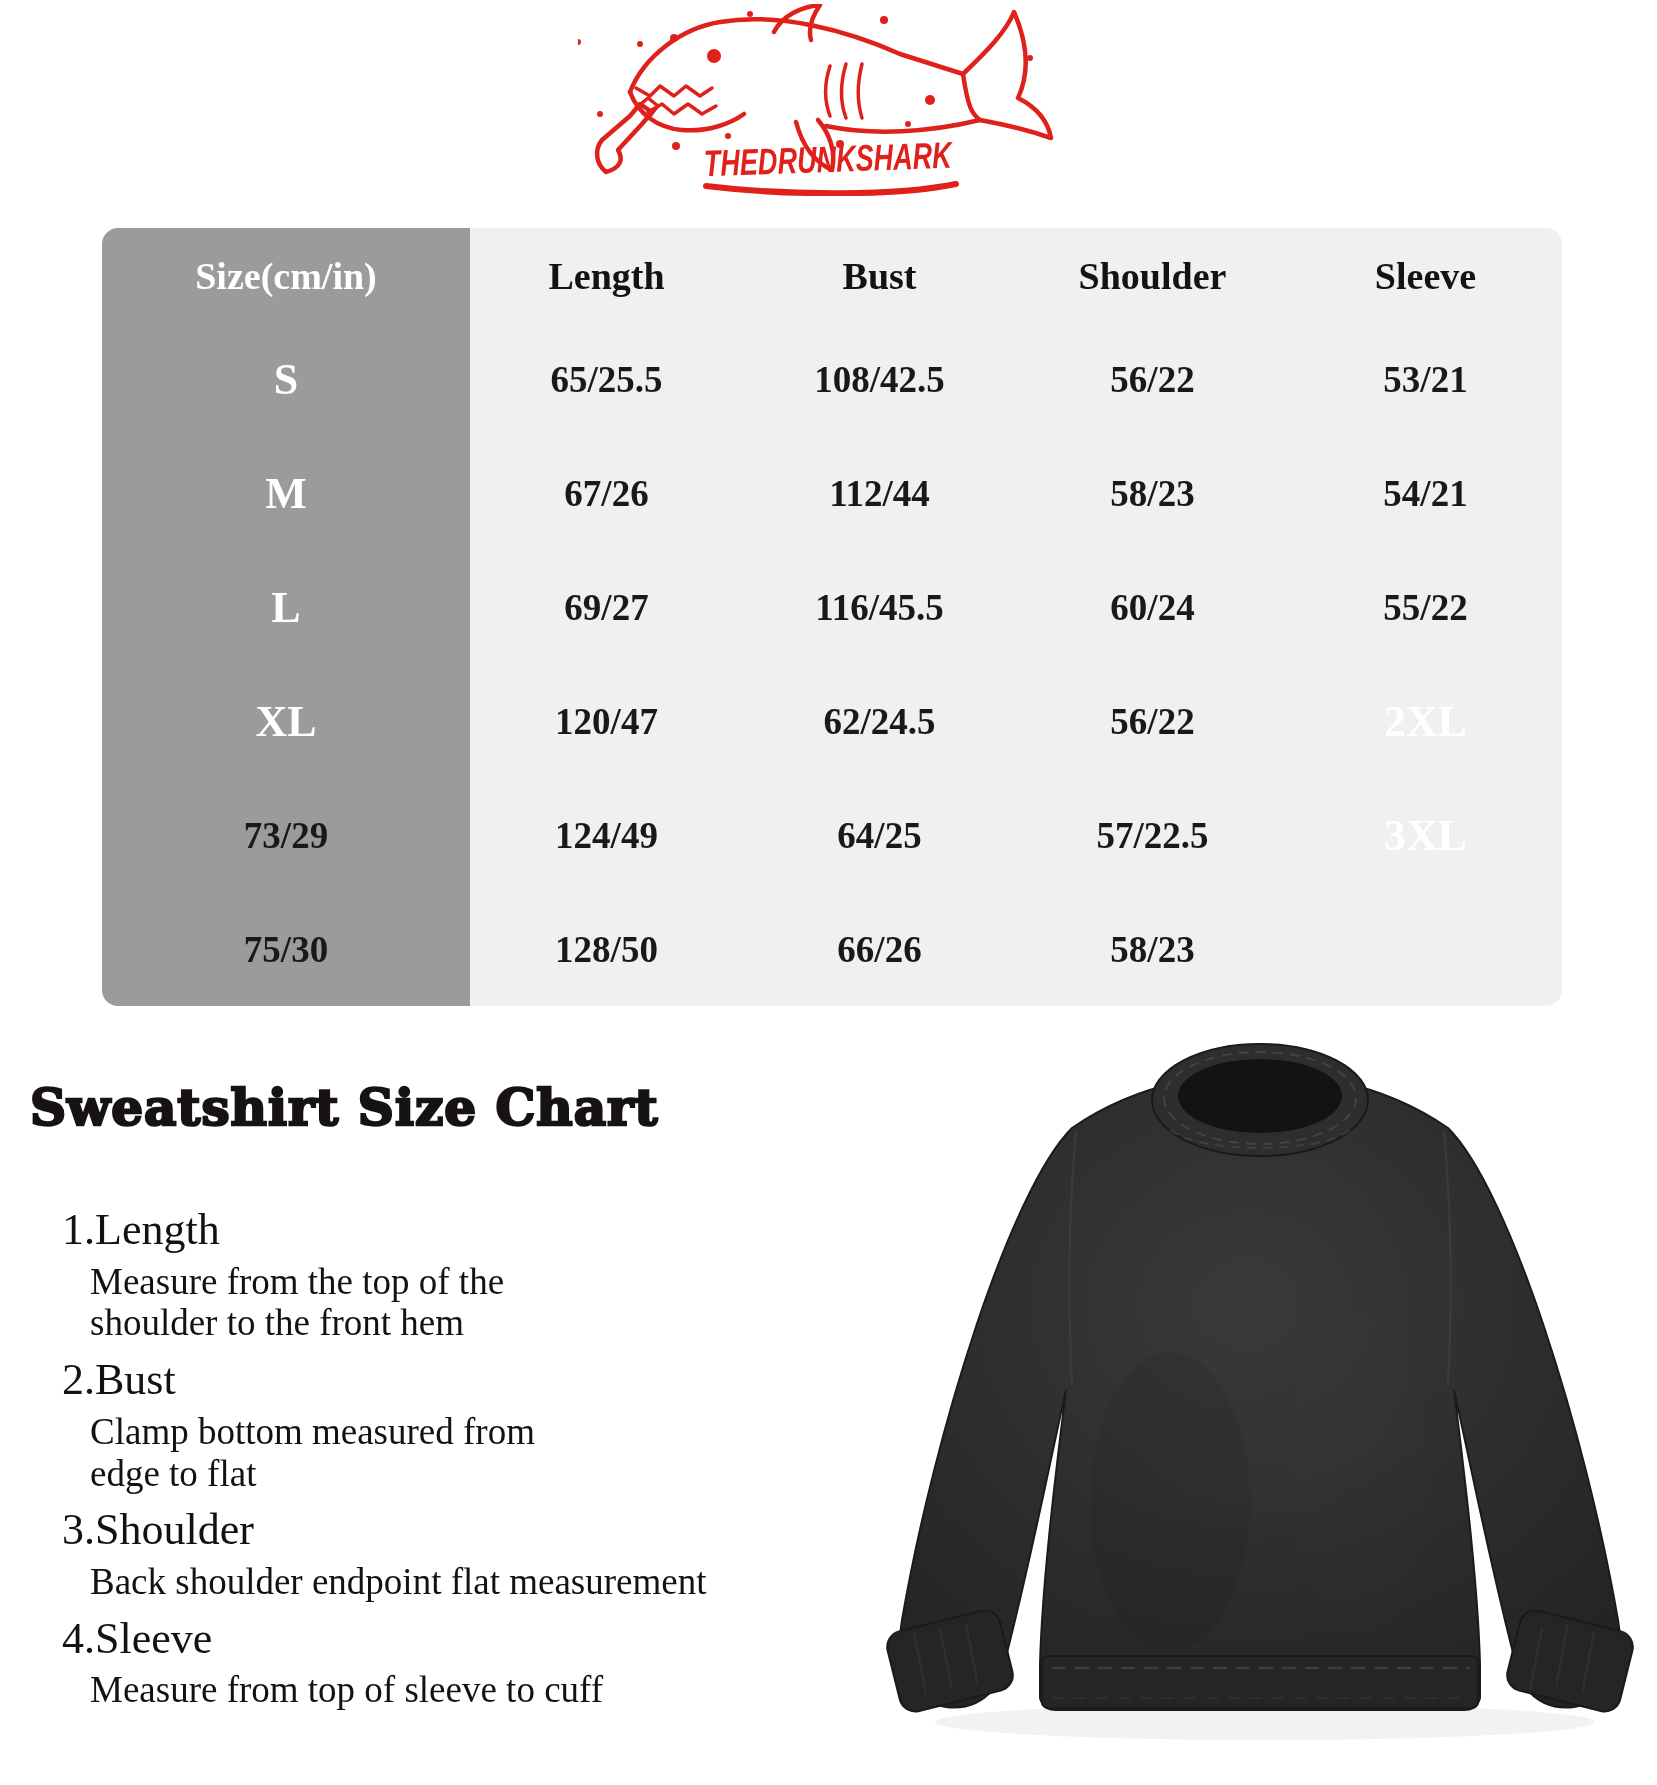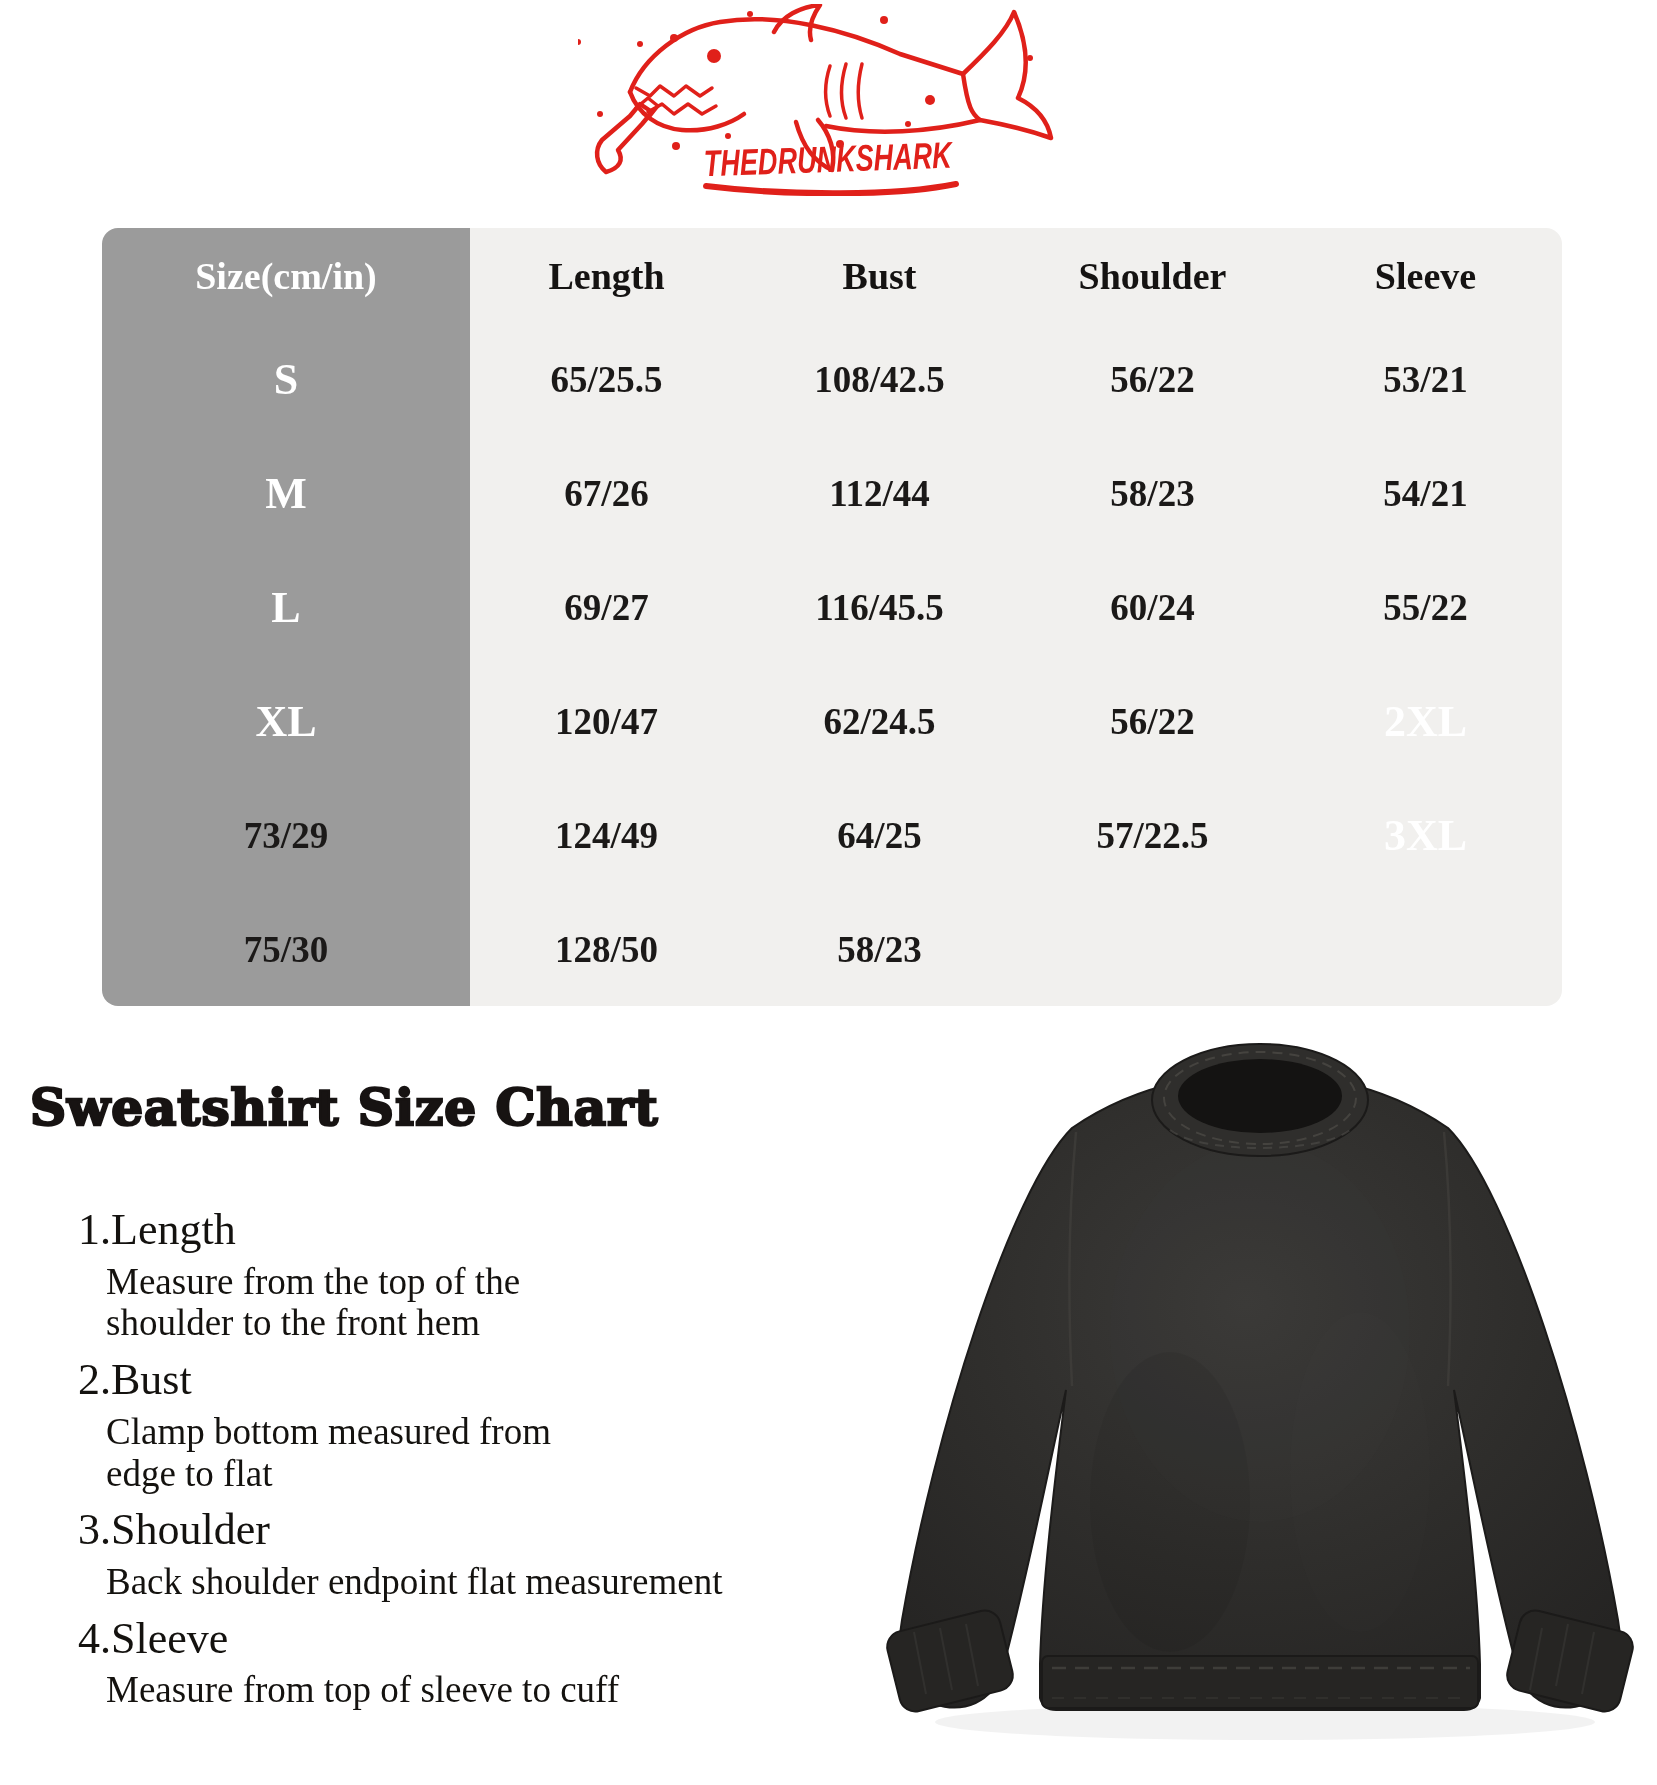--- a/index.html
+++ b/index.html
@@ -20,21 +20,21 @@
   .cell{display:flex;align-items:center;justify-content:center;white-space:nowrap;}
   .cell.head{font-weight:700;font-size:38px;color:#151312;}
   .cell.head.first{color:#ffffff;font-size:38px;}
   .cell.sizelabel{color:#ffffff;font-size:44px;font-weight:600;}
   .cell.val{font-weight:700;font-size:37px;color:#1b1918;}
 
   
   .chart-title{position:absolute;left:30px;top:1078px;font-family:"DejaVu Serif", serif;
                font-weight:700;font-size:50px;letter-spacing:1px;color:#171312;
                -webkit-text-stroke:2.5px #171312;white-space:nowrap;}
-  .instructions{position:absolute;left:62px;top:1205px;width:760px;margin-left:16px;}
+  .instructions{position:absolute;left:62px;top:1205px;width:760px;}
   .inst{margin-bottom:11px;}
   .inst .term{font-size:44px;line-height:1.15;color:#14120f;margin-bottom:5px;white-space:nowrap;}
   .inst .desc{margin-left:28px;}
   .inst .desc div{font-size:37px;line-height:1.13;color:#14120f;white-space:nowrap;}
 
   
   .product{position:absolute;left:870px;top:1032px;width:780px;height:720px;}
 </style>
 </head>
 <body>
@@ -129,20 +129,21 @@
 
       <div class="cell sizelabel">2XL</div>
       <div class="cell val">73/29</div>
       <div class="cell val">124/49</div>
       <div class="cell val">64/25</div>
       <div class="cell val">57/22.5</div>
 
       <div class="cell sizelabel">3XL</div>
       <div class="cell val">75/30</div>
       <div class="cell val">128/50</div>
+      <div class="cell val">66/26</div>
       <div class="cell val">58/23</div>
     </div>
   </div>
 
   <div class="chart-title">Sweatshirt Size Chart</div>
 
   <div class="instructions">
     <div class="inst">
       <div class="term">1.Length</div>
       <div class="desc">

